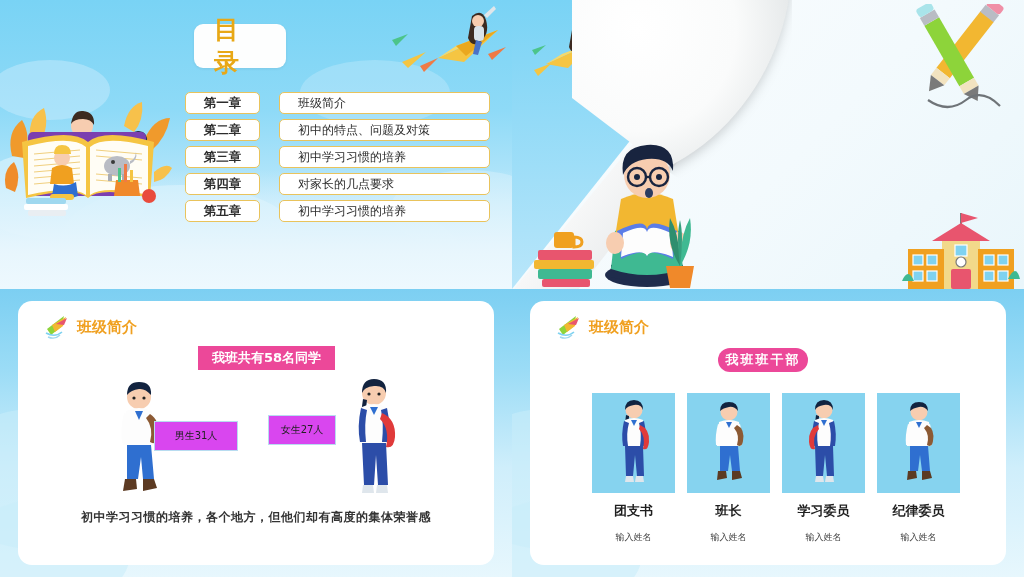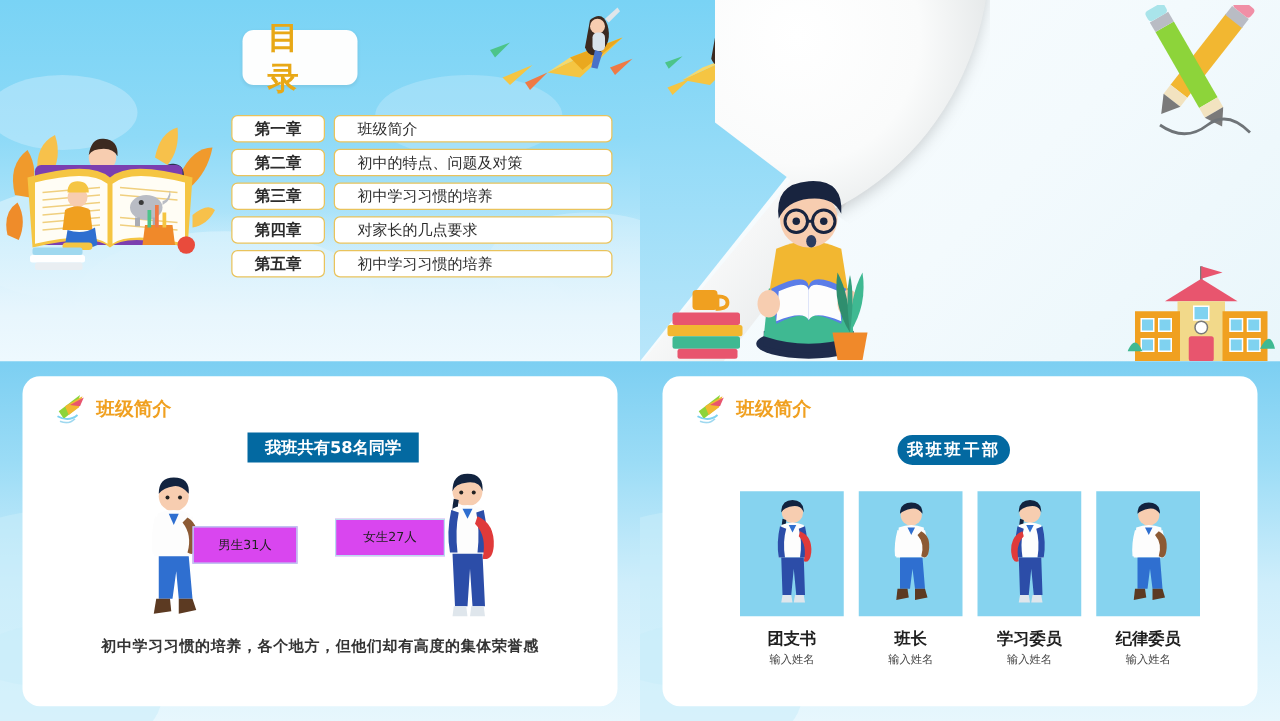--- a/index.html
+++ b/index.html
@@ -21,21 +21,21 @@
   .s1 .bottomfade{ position:absolute; left:0; right:0; bottom:0; height:120px;
       background:linear-gradient(180deg,rgba(223,243,253,0) 0%,#e8f6fd 70%,#eef9fe 100%); }
 
   .toc-title{ position:absolute; left:194px; top:24px; width:92px; height:44px;
       background:#fdfefe; border-radius:9px; display:flex; align-items:center;
       justify-content:center; box-shadow:0 1px 3px rgba(0,0,0,.07);padding-left:20px; }
   .toc-title span{ font-size:25px; font-weight:bold; color:#e8a816; letter-spacing:5px;
       font-family:"DejaVu Sans",sans-serif; }
 
   .toc-list{ position:absolute; left:185px; top:92px; width:305px; }
-  .toc-row{ display:flex; align-items:center; gap:7px; margin-bottom:5px; }
+  .toc-row{ display:flex; align-items:center; gap:19px; margin-bottom:5px; }
   .toc-ch{ width:75px; height:22px; background:#ffffff; border:1.4px solid #e9c35c;
       border-radius:5px; display:flex; align-items:center; justify-content:center;
       font-size:12.5px; font-weight:bold; color:#2c2c2c; font-family:"DejaVu Sans",sans-serif; }
   .toc-tx{ flex:1; height:22px; background:#ffffff; border:1.4px solid #e9c35c;
       border-radius:5px; display:flex; align-items:center; padding-left:18px;
       font-size:12px; color:#2c2c2c; font-family:"DejaVu Sans",sans-serif; }
 
   
   .bookart{ position:absolute; left:4px; top:96px; width:168px; height:130px; }
 
@@ -60,38 +60,38 @@
   
   .cs{ background:linear-gradient(180deg,#7ccff2 0%,#9bdcf6 28%,#cfeefb 62%,#e7f7fd 100%); }
   .cs .wave{ position:absolute; background:#c8ecfa; border-radius:50%; opacity:.55; }
   .card{ position:absolute; left:18px; top:12px; right:18px; bottom:12px;
       background:#ffffff; border-radius:14px; }
   .card-hd{ position:absolute; left:26px; top:14px; display:flex; align-items:center; gap:7px; }
   .card-hd .ttl{ font-size:15px; font-weight:bold; color:#f0a020;
       font-family:"DejaVu Sans",sans-serif; }
   .swoosh{ width:26px; height:24px; }
 
-  .blue-banner{ position:absolute; background:#0369a1; display:flex;
+  .blue-banner{ position:absolute; background:#ec4899; display:flex;
       align-items:center; justify-content:center; color:#ffffff; font-weight:bold;
       font-family:"DejaVu Sans",sans-serif; }
 
   .count-box{ position:absolute; border:1px solid #b8dcf0; background:#d946ef;
       display:flex; align-items:center; justify-content:center;
       font-size:10px; color:#222; font-family:"DejaVu Sans",sans-serif; }
 
   .caption{ position:absolute; left:0; right:0; text-align:center; font-size:12px;
       color:#333; font-weight:bold; font-family:"DejaVu Sans",sans-serif; letter-spacing:.5px; }
 
   .cadres{ position:absolute; left:62px; top:92px; right:46px; display:flex;
       justify-content:space-between; }
   .cadre{ width:83px; text-align:center; }
   .cadre .ph{ width:83px; height:100px; background:#86d3ef; position:relative; overflow:hidden; }
   .cadre .nm{ margin-top:9px; font-size:13px; font-weight:bold; color:#1f1f1f;
       font-family:"DejaVu Sans",sans-serif; }
-  .cadre .sub{ margin-top:1px; font-size:9px; color:#444;
+  .cadre .sub{ margin-top:11px; font-size:9px; color:#444;
       font-family:"DejaVu Sans",sans-serif; }
 
   
   .fig{ position:absolute; left:50%; transform:translateX(-50%); bottom:6px; }
 </style>
 </head>
 <body>
 
 <div class="deck">
 
@@ -346,21 +346,21 @@
         <path d="M24 30 l4 8 l4 -8z" fill="#2f6fd0"></path>
         <path d="M15 31 q-4 18 -1 34 l6 0 q-2 -18 1 -32z" fill="#2c4da8"></path>
         <path d="M41 31 q4 18 1 34 l-6 0 q2 -18 -1 -32z" fill="#2c4da8"></path>
         <path d="M36 36 q14 6 13 24 q-1 12 -9 10 q4 -18 -6 -28z" fill="#e03a3a"></path>
         <path d="M16 66 h24 l2 42 h-10 l-2 -30 l-2 30 h-10z" fill="#2c4da8"></path>
         <path d="M17 108 h10 l1 8 h-12z" fill="#dfe6ec"></path>
         <path d="M31 108 h10 l1 8 h-12z" fill="#dfe6ec"></path>
       </svg>
 
       <div class="count-box" style="left:136px;top:120px;width:84px;height:30px;">男生31人</div>
-      <div class="count-box" style="left:250px;top:114px;width:88px;height:30px;">女生27人</div>
+      <div class="count-box" style="left:250px;top:114px;width:68px;height:30px;">女生27人</div>
 
       <div class="caption" style="top:208px;">初中学习习惯的培养，各个地方，但他们却有高度的集体荣誉感</div>
     </div>
   </div>
 
   <div class="slide cs">
     <div class="wave" style="left:-60px;top:120px;width:190px;height:140px;"></div>
     <div class="wave" style="left:-40px;top:210px;width:170px;height:110px;"></div>
     <div class="card">
 

